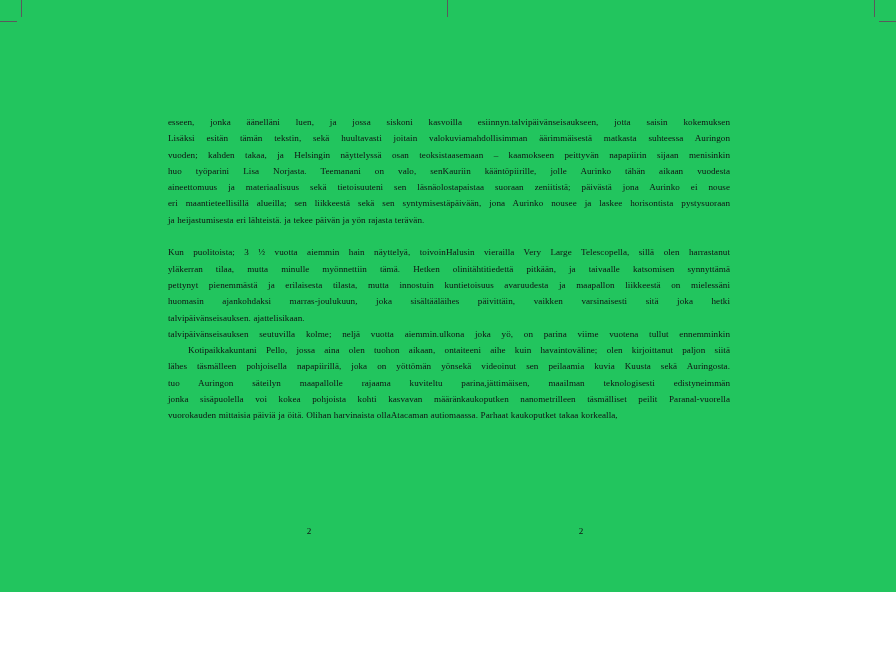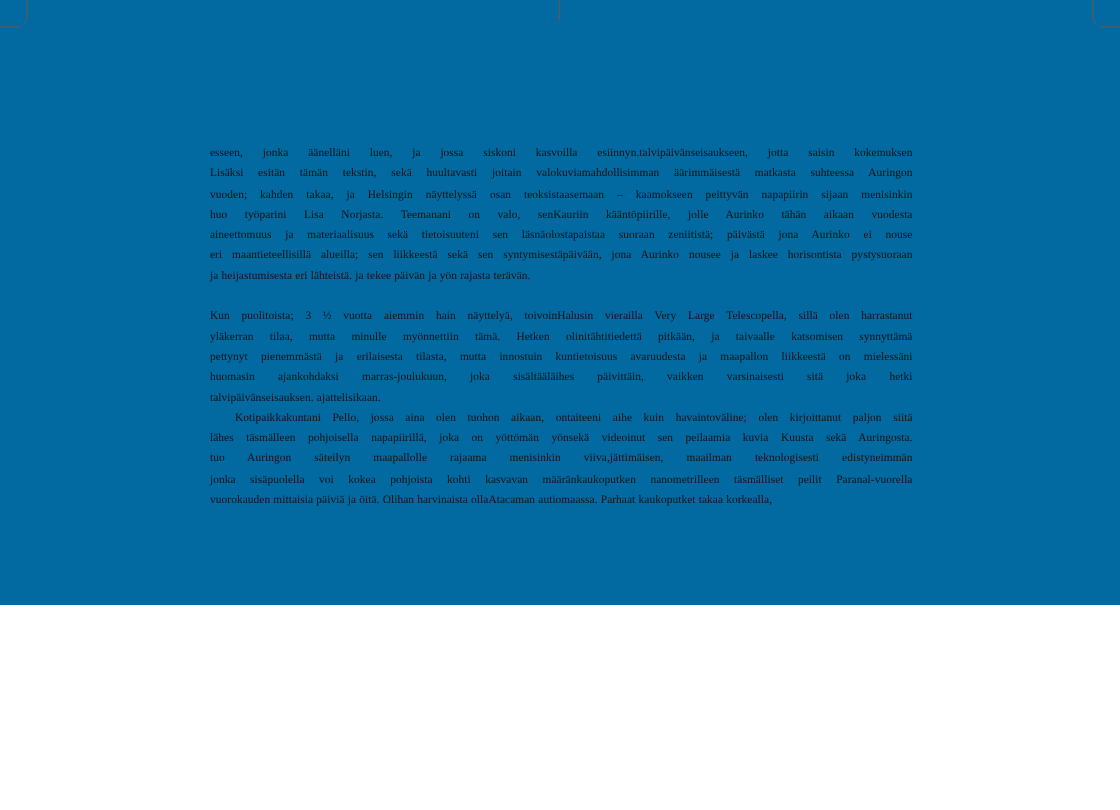--- a/index.html
+++ b/index.html
@@ -4,22 +4,22 @@
 <title>Print proof spread</title>
 <style>
   html, body {
     margin: 0;
     padding: 0;
     background: #ffffff;
   }
   #page {
     position: relative;
     width: 896px;
-    height: 484px;
-    background: #0369a1;
+    height: 592px;
+    background: #22c55e;
     overflow: hidden;
     font-family: "Liberation Serif", "DejaVu Serif", serif;
     color: #111111;
   }
 
   
   .crop {
     position: absolute;
     background: #5a5a5c;
   }
@@ -105,23 +105,24 @@
 
     <p class="para">
       <span class="line" style="word-spacing: 0.2px;">Kun puolitoista; 3 ½ vuotta aiemmin hain näyttelyä, toivoinHalusin vierailla Very Large Telescopella, sillä olen harrastanut</span>
       <span class="line" style="word-spacing: 0.2px;">yläkerran tilaa, mutta minulle myönnettiin tämä. Hetken olinitähtitiedettä pitkään, ja taivaalle katsomisen synnyttämä</span>
       <span class="line" style="word-spacing: 0.2px;">pettynyt pienemmästä ja erilaisesta tilasta, mutta innostuin kuntietoisuus avaruudesta ja maapallon liikkeestä on mielessäni</span>
       <span class="line" style="word-spacing: 0.2px;">huomasin   ajankohdaksi   marras-joulukuun,   joka   sisältääläihes   päivittäin,   vaikken   varsinaisesti   sitä   joka   hetki</span>
       <span class="line last">talvipäivänseisauksen.                                         ajattelisikaan.</span>
     </p>
 
     <p class="para" style="margin-top:0;">
+      <span class="line" style="word-spacing: 0.2px;">talvipäivänseisauksen seutuvilla kolme; neljä vuotta aiemmin.ulkona joka yö, on parina viime vuotena tullut ennemminkin</span>
       <span class="line" style="word-spacing: 0.2px; margin-left: 20px;">Kotipaikkakuntani Pello, jossa aina olen tuohon aikaan, ontaiteeni aihe kuin havaintoväline; olen kirjoittanut paljon siitä</span>
       <span class="line" style="word-spacing: 0.2px;">lähes täsmälleen pohjoisella napapiirillä, joka on yöttömän yönsekä videoinut sen peilaamia kuvia Kuusta sekä Auringosta.</span>
-      <span class="line" style="word-spacing: 0.2px;">tuo  Auringon  säteilyn  maapallolle  rajaama  menisinkin  viiva,jättimäisen,    maailman    teknologisesti    edistyneimmän</span>
+      <span class="line" style="word-spacing: 0.2px;">tuo  Auringon  säteilyn  maapallolle  rajaama  kuviteltu  parina,jättimäisen,    maailman    teknologisesti    edistyneimmän</span>
       <span class="line" style="word-spacing: 0.2px;">jonka sisäpuolella voi kokea pohjoista kohti kasvavan määränkaukoputken nanometrilleen täsmälliset peilit Paranal-vuorella</span>
       <span class="line last">vuorokauden mittaisia päiviä ja öitä. Olihan harvinaista ollaAtacaman autiomaassa. Parhaat kaukoputket takaa korkealla,</span>
     </p>
 
   </div>
 
   <div class="folio left">2</div>
   <div class="folio right">2</div>
 
 </div>

